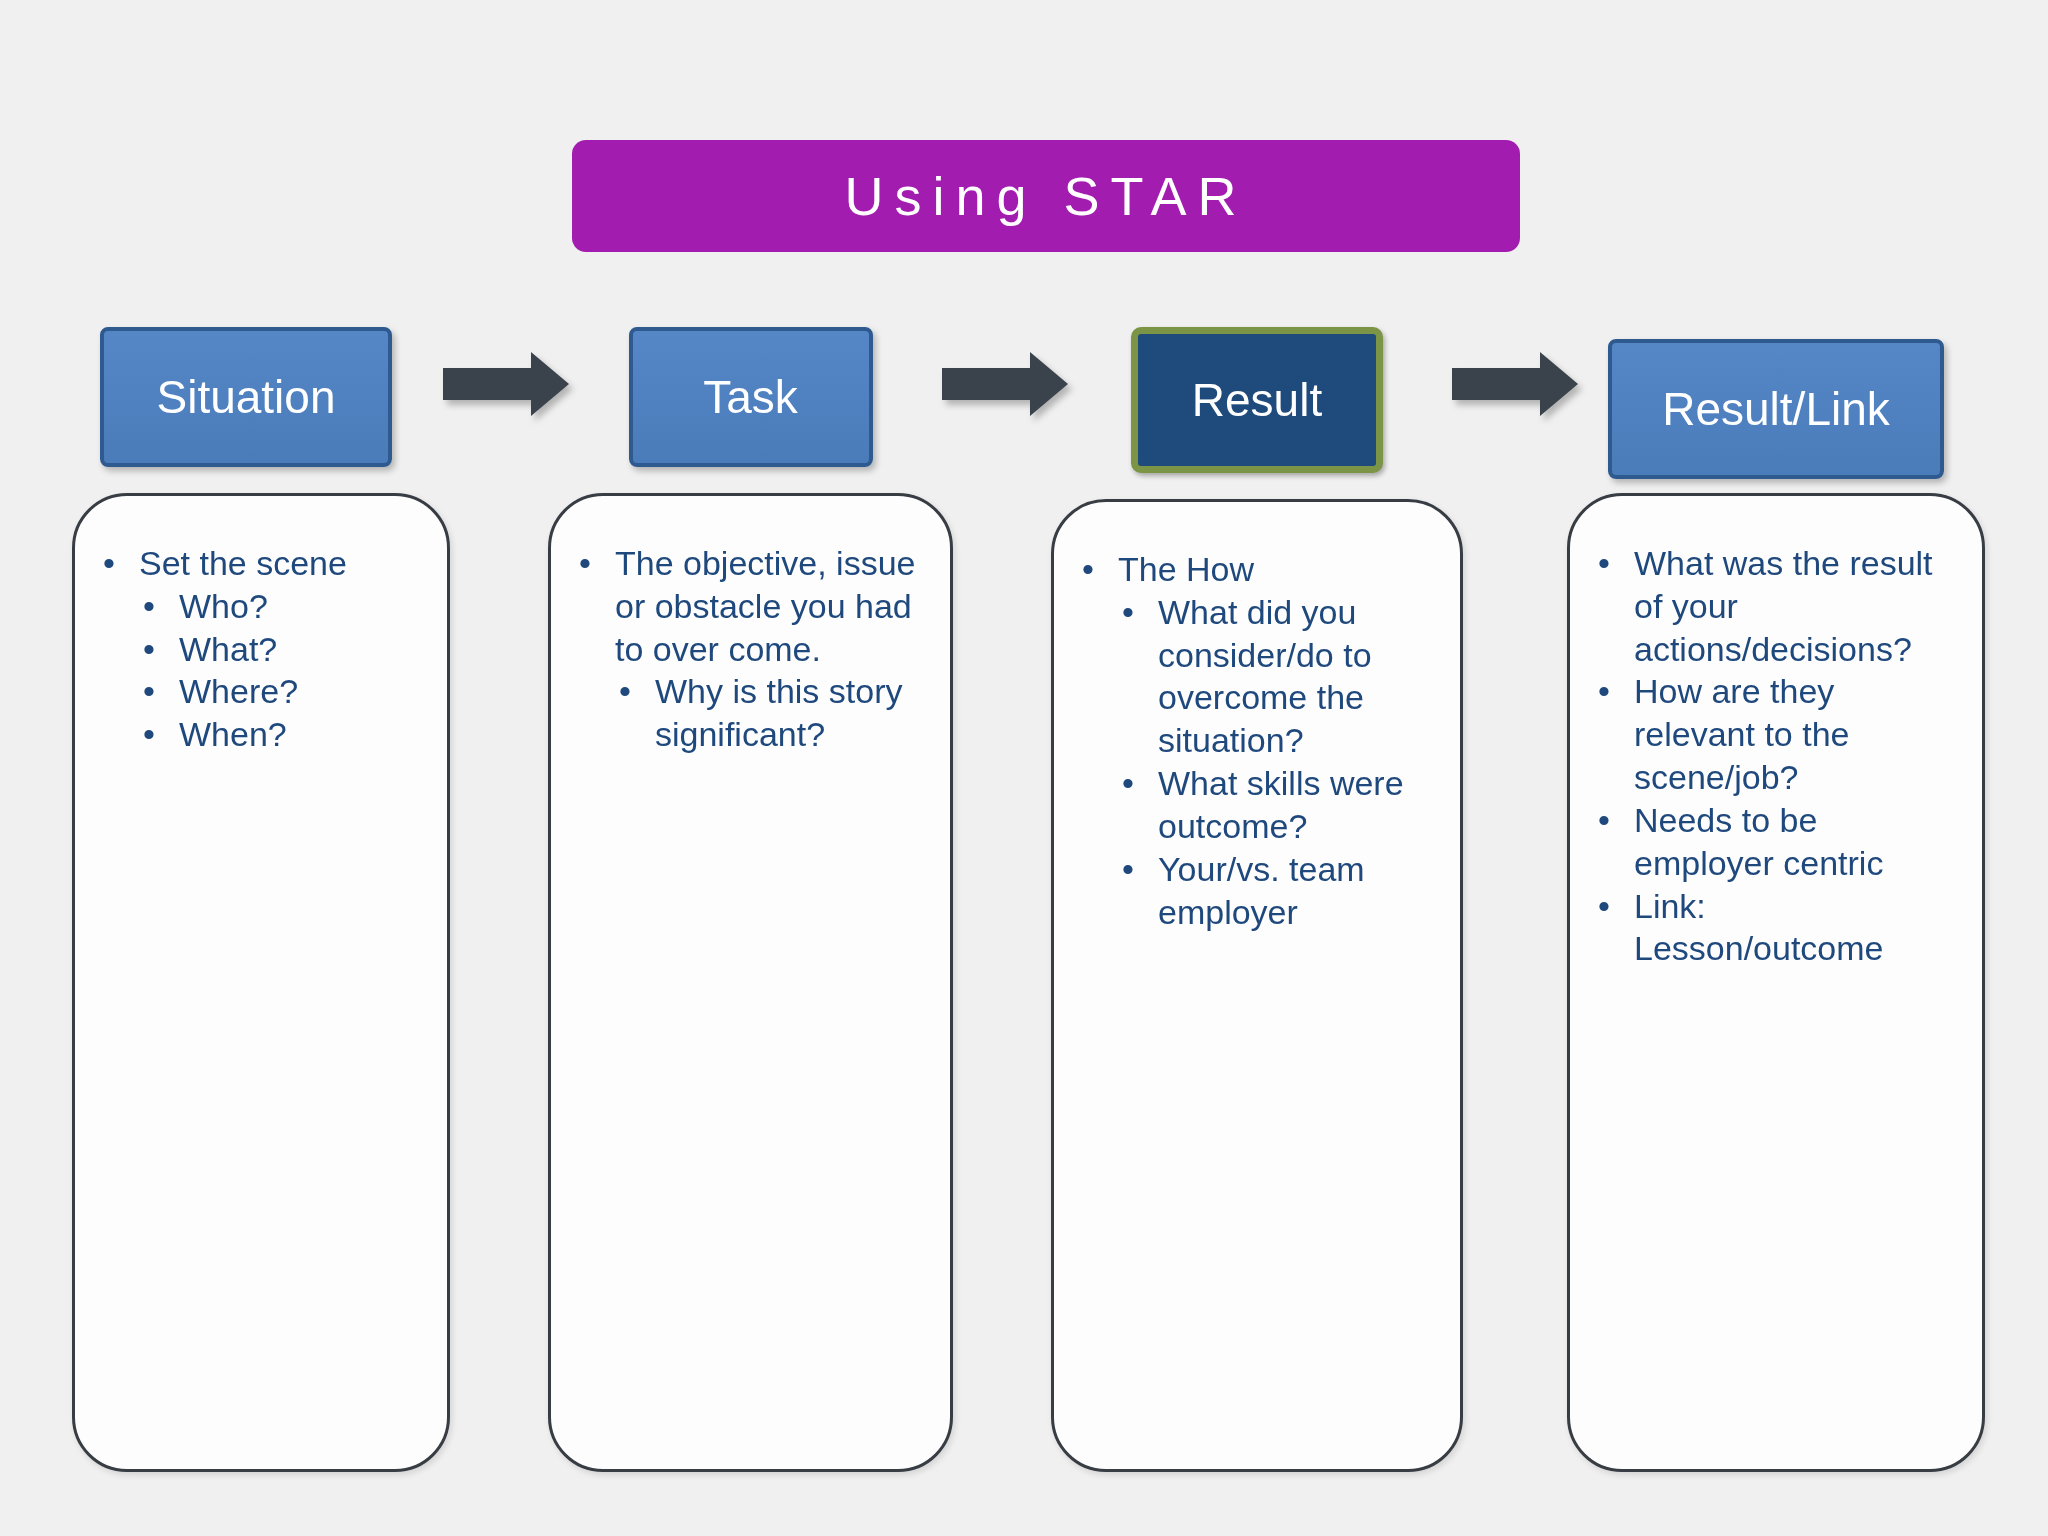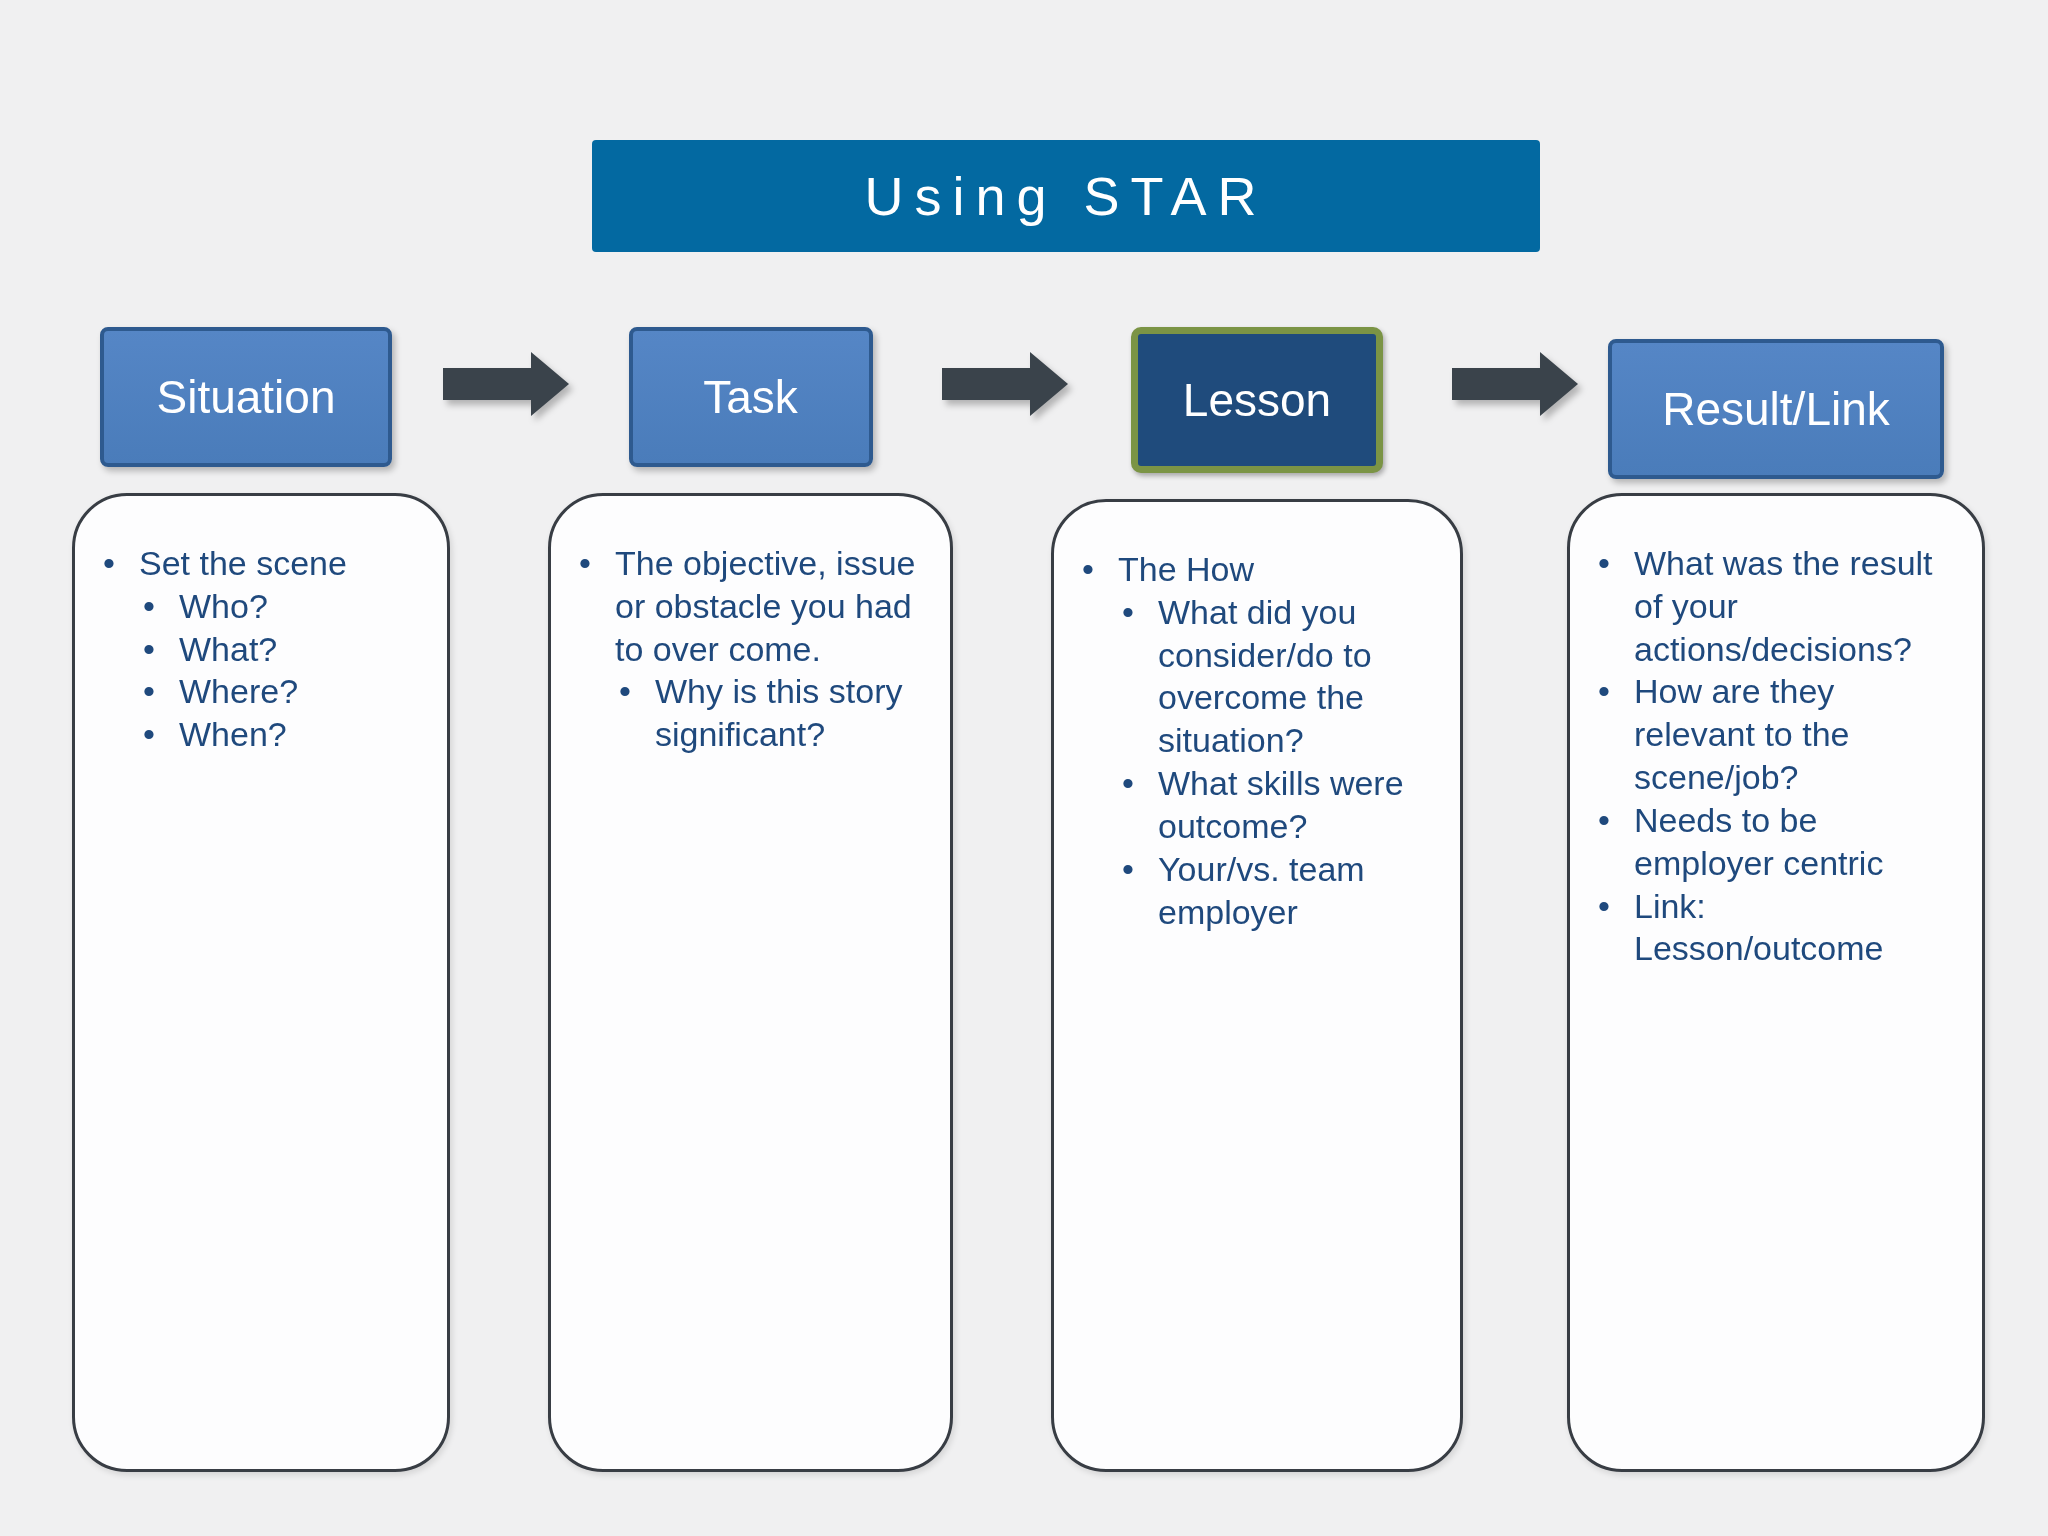--- a/index.html
+++ b/index.html
@@ -5,22 +5,22 @@
   html,body{margin:0;padding:0;}
   body{
     width:2048px;height:1536px;
     background:#f0f0f1;
     font-family:"Liberation Sans", sans-serif;
     position:relative;overflow:hidden;
   }
   .slide{position:absolute;inset:0;}
 
   .title-bar{
-    position:absolute;left:592px;top:140px;width:948px;height:112px;
-    background:#0369a1;border-radius:4px;
+    position:absolute;left:572px;top:140px;width:948px;height:112px;
+    background:#a21caf;border-radius:14px;
     display:flex;align-items:center;justify-content:center;
     color:#ffffff;font-size:54px;letter-spacing:11px;font-weight:400;
   }
 
   .col{position:absolute;top:327px;}
   .col1{left:72px;width:378px;}
   .col2{left:548px;width:405px;}
   .col3{left:1051px;width:412px;}
   .col4{left:1567px;width:418px;}
 
@@ -120,21 +120,21 @@
     </div>
   </div>
 
   <div class="arrow arrow-2">
     <svg viewBox="0 0 126 64" xmlns="http://www.w3.org/2000/svg">
         <polygon points="0,16 88,16 88,0 126,32 88,64 88,48 0,48" fill="#3a434b"></polygon>
       </svg>
   </div>
 
   <div class="col col3">
-    <div class="hdr-btn">Lesson</div>
+    <div class="hdr-btn">Result</div>
     <div class="content-box">
       <div class="li l1">
           <span class="b">•</span>
           <span class="t">The How</span>
         </div>
       <div class="li l2">
           <span class="b">•</span>
           <span class="t">What did you consider/do to overcome the situation?</span>
         </div>
       <div class="li l2">

